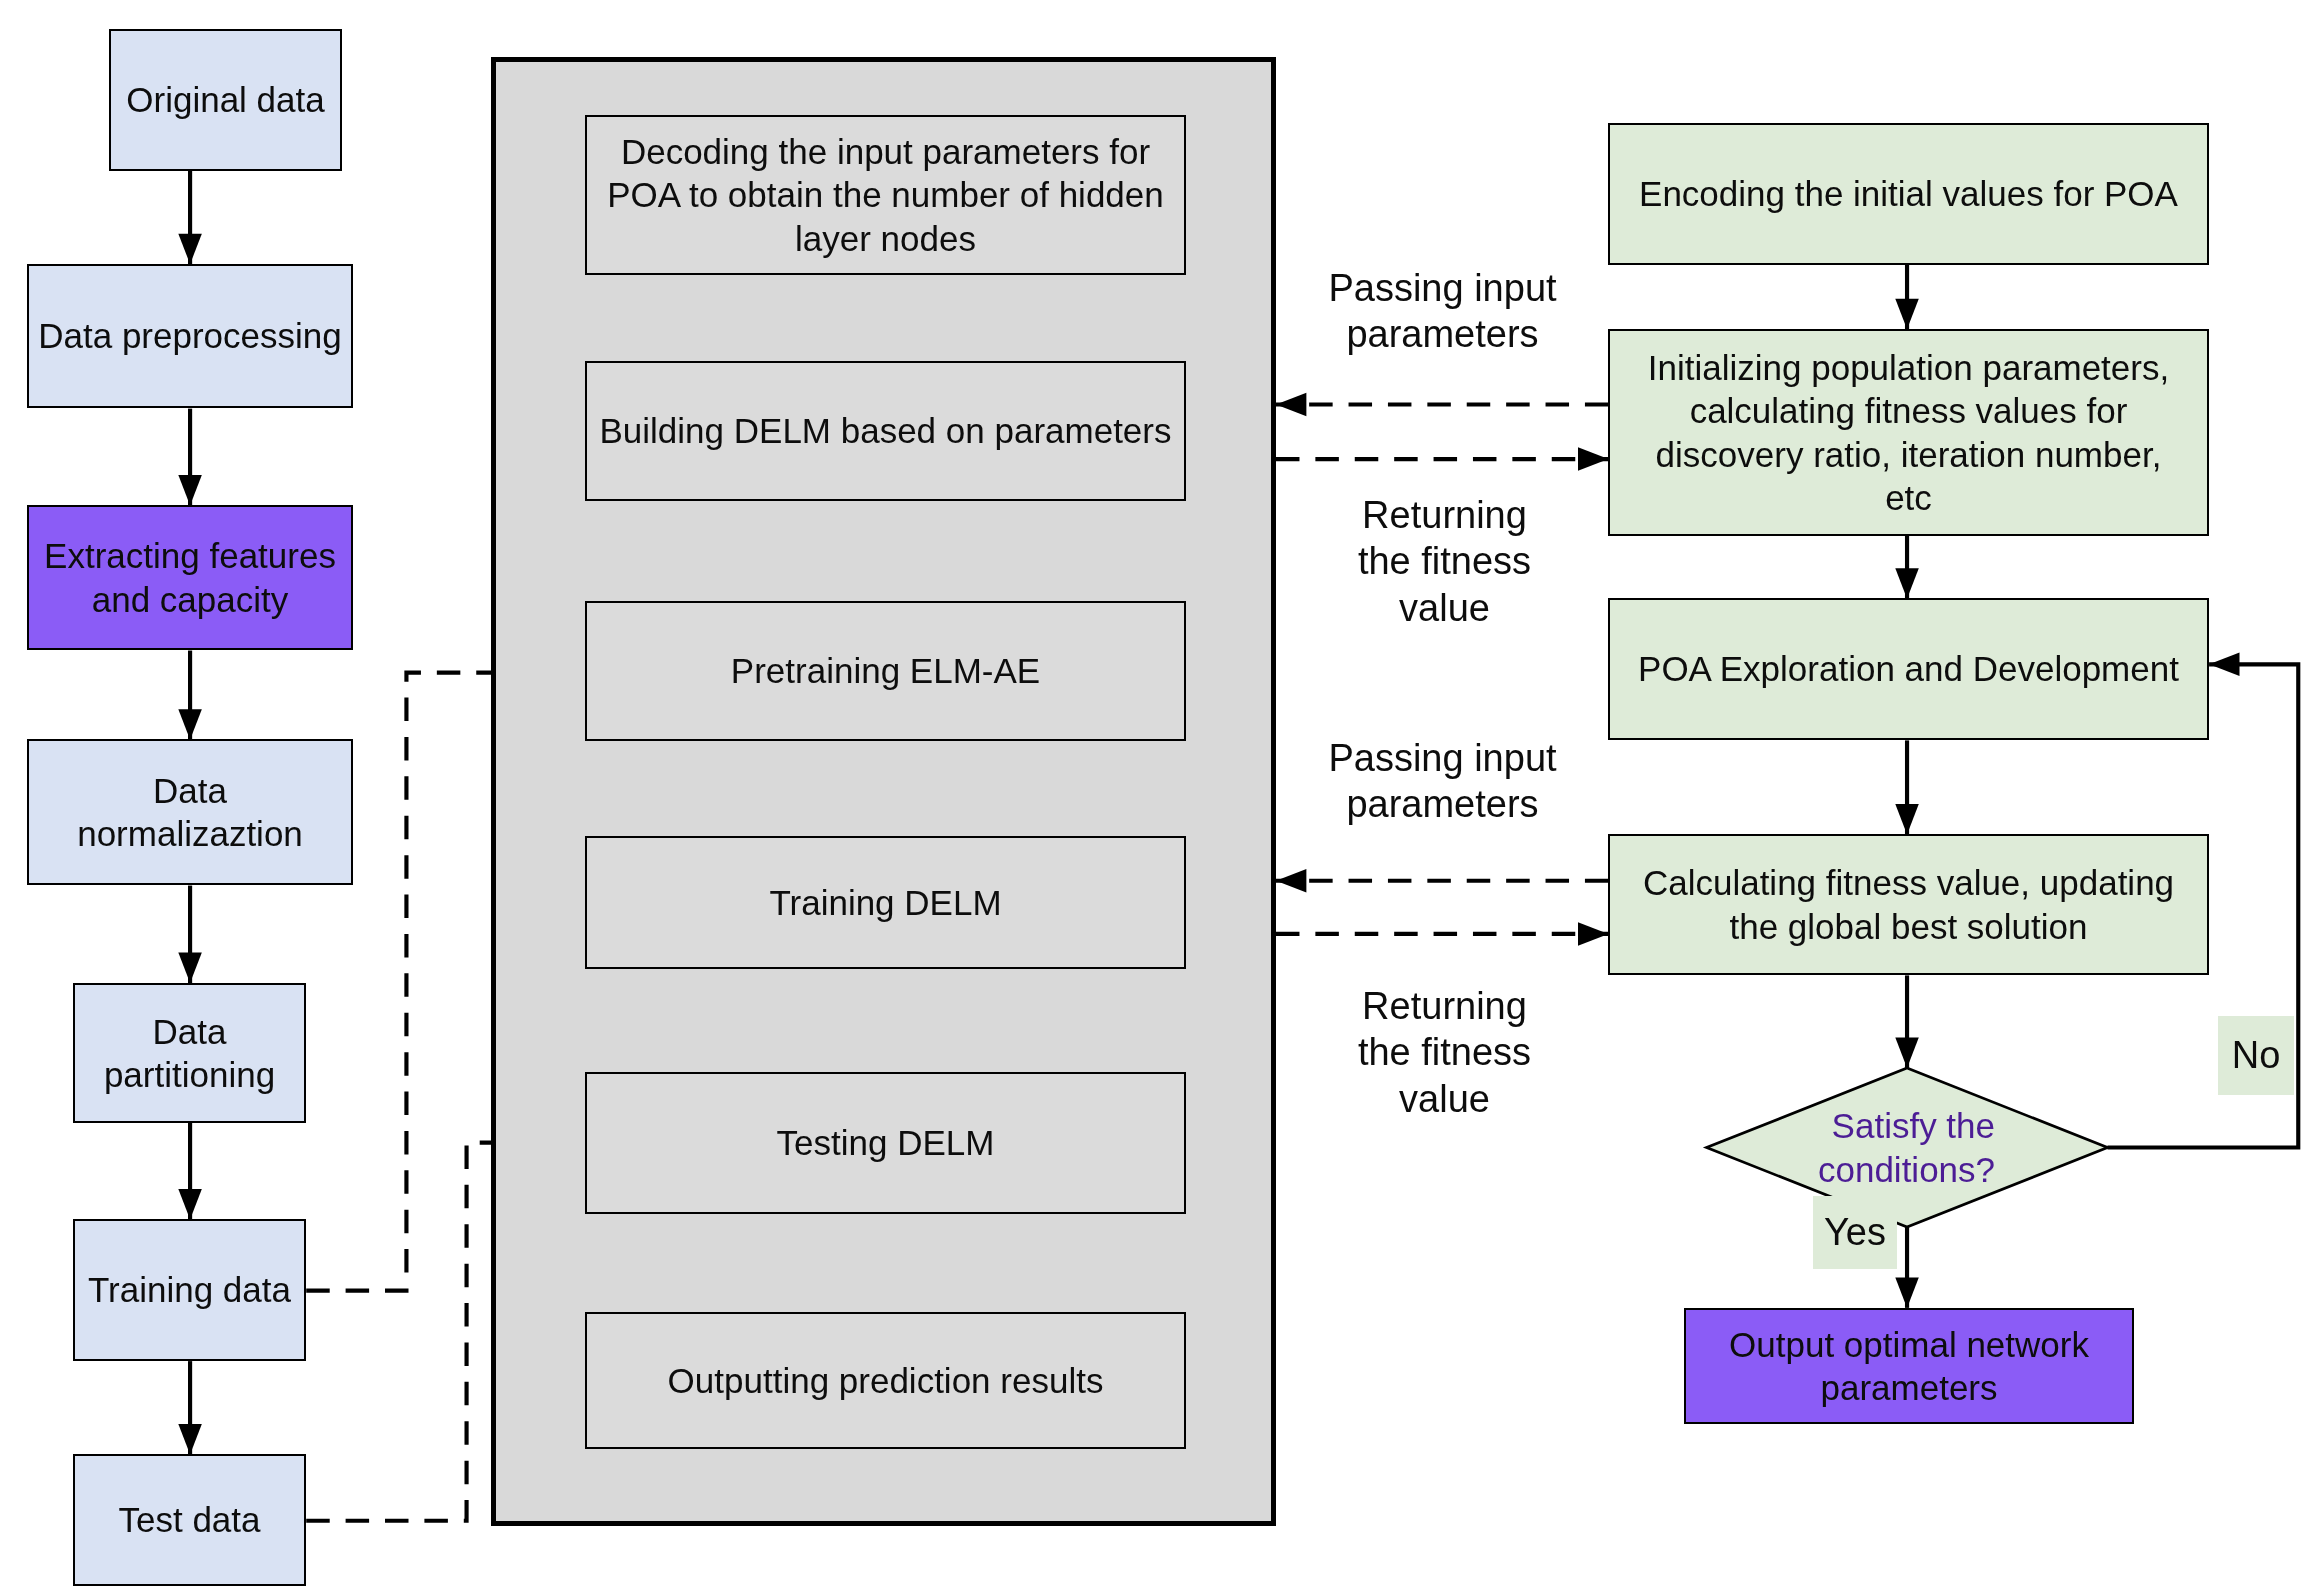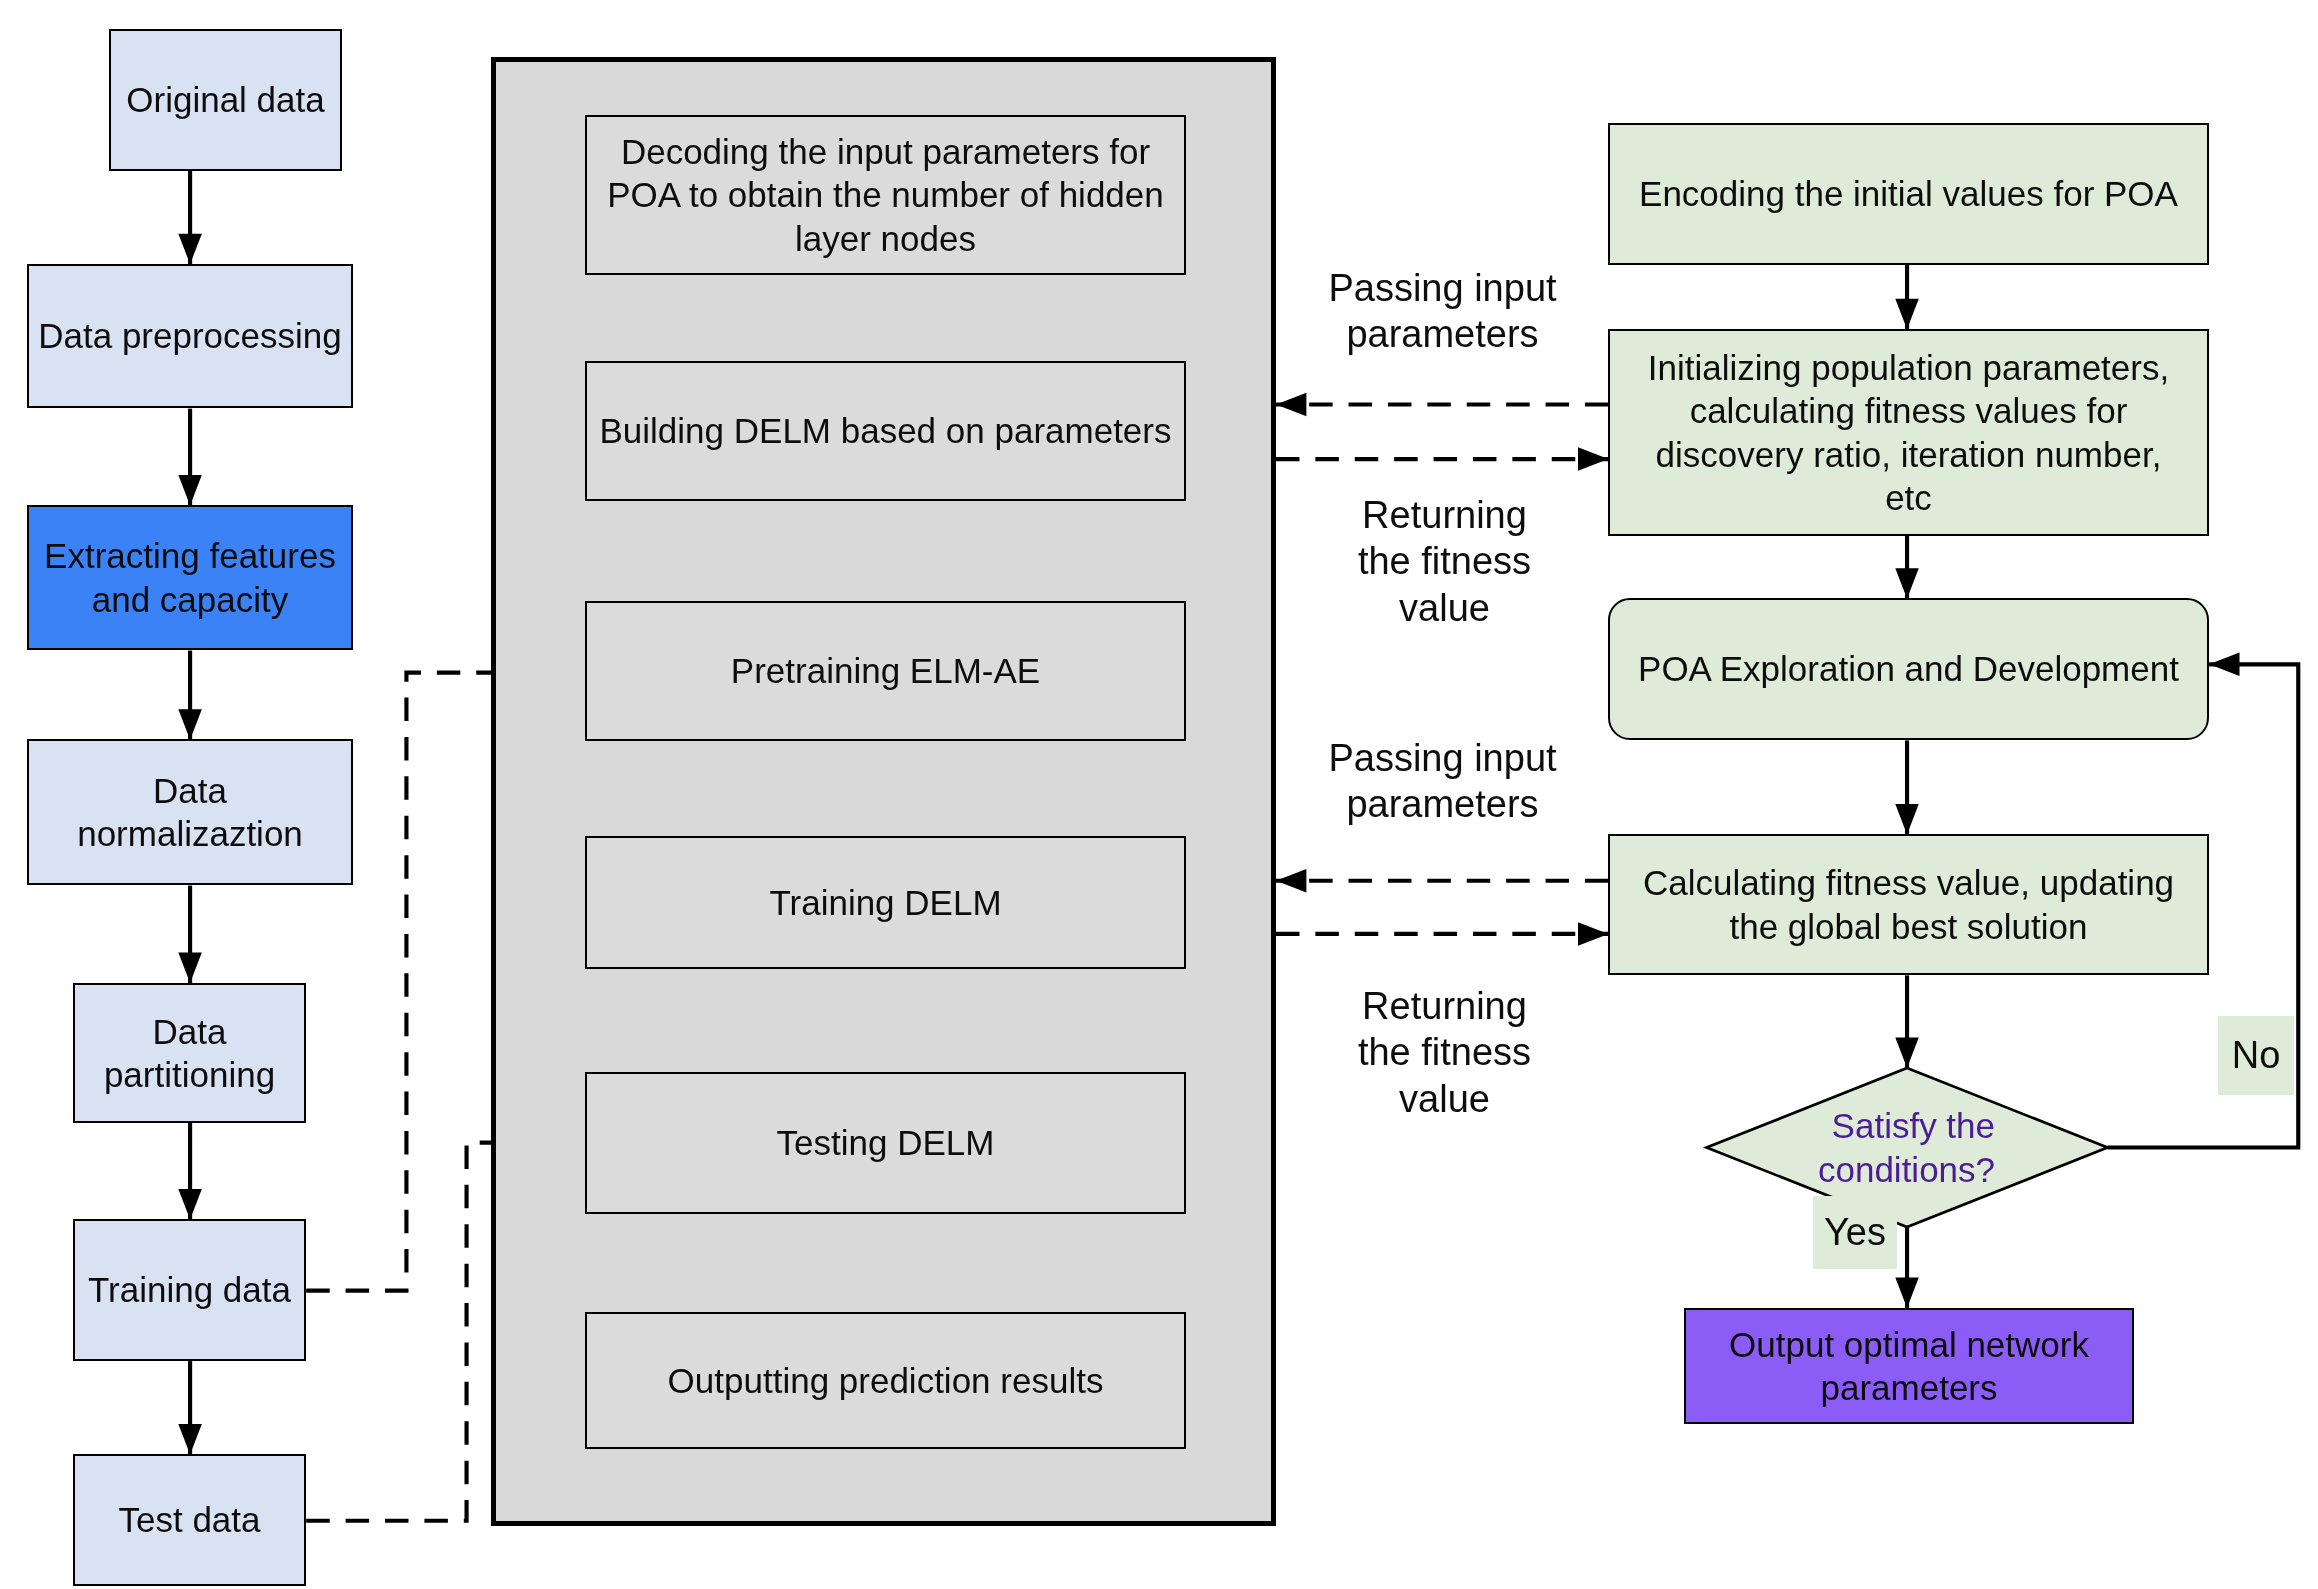--- a/index.html
+++ b/index.html
@@ -132,42 +132,42 @@
       <polyline points="2327,1274 1846,1274" class="link dashed"></polyline>
       <polygon points="1846,1274 1890,1257 1890,1291" class="arrowhead"></polygon>
       <polyline points="1846,1351 2327,1351" class="link dashed"></polyline>
       <polygon points="2327,1351 2283,1368 2283,1334" class="arrowhead"></polygon>
       <polygon points="2759,1545 3049,1660 2759,1775 2469,1660" class="diamond-shape" fill="#deebd8"></polygon>
     </svg>
   <div id="node-layer">
       <div class="node container-box" style="left: 491px; top: 57px; width: 785px; height: 1469px; background: rgb(217, 217, 217);"></div>
       <div class="node blue" style="left: 73px; top: 29px; width: 233px; height: 142px; background: rgb(217, 226, 243); margin-left: 36px;">Original data</div>
       <div class="node blue" style="left: 27px; top: 264px; width: 326px; height: 144px; background: rgb(217, 226, 243);">Data preprocessing</div>
-      <div class="node blue" style="left: 27px; top: 505px; width: 326px; height: 145px; background: #3b82f6;">Extracting features
+      <div class="node blue" style="left: 27px; top: 505px; width: 326px; height: 145px; background: #8b5cf6;">Extracting features
 and capacity</div>
       <div class="node blue" style="left: 27px; top: 739px; width: 326px; height: 146px; background: rgb(217, 226, 243);">Data
 normalizaztion</div>
       <div class="node blue" style="left: 73px; top: 983px; width: 233px; height: 140px; background: rgb(217, 226, 243);">Data
 partitioning</div>
       <div class="node blue" style="left: 73px; top: 1219px; width: 233px; height: 142px; background: rgb(217, 226, 243);">Training data</div>
       <div class="node blue" style="left: 73px; top: 1454px; width: 233px; height: 132px; background: rgb(217, 226, 243);">Test data</div>
       <div class="node gray" style="left: 585px; top: 115px; width: 601px; height: 160px; background: rgb(219, 219, 219);">Decoding the input parameters for
 POA to obtain the number of hidden
 layer nodes</div>
       <div class="node gray" style="left: 585px; top: 361px; width: 601px; height: 140px; background: rgb(219, 219, 219);">Building DELM based on parameters</div>
       <div class="node gray" style="left: 585px; top: 601px; width: 601px; height: 140px; background: rgb(219, 219, 219);">Pretraining ELM-AE</div>
       <div class="node gray" style="left: 585px; top: 1072px; width: 601px; height: 142px; background: rgb(219, 219, 219);">Testing DELM</div>
       <div class="node gray" style="left: 585px; top: 836px; width: 601px; height: 133px; background: rgb(219, 219, 219);">Training DELM</div>
       <div class="node gray" style="left: 585px; top: 1312px; width: 601px; height: 137px; background: rgb(219, 219, 219);">Outputting prediction results</div>
       <div class="node green" style="left: 1608px; top: 123px; width: 601px; height: 142px; background: rgb(222, 235, 216);">Encoding the initial values for POA</div>
       <div class="node green" style="left: 1608px; top: 329px; width: 601px; height: 207px; background: rgb(222, 235, 216);">Initializing population parameters,
 calculating fitness values for
 discovery ratio, iteration number,
 etc</div>
-      <div class="node green" style="left: 1608px; top: 598px; width: 601px; height: 142px; background: rgb(222, 235, 216); border-radius: 22px;">POA Exploration and Development</div>
+      <div class="node green" style="left: 1608px; top: 598px; width: 601px; height: 142px; background: rgb(222, 235, 216);">POA Exploration and Development</div>
       <div class="node green" style="left: 1608px; top: 834px; width: 601px; height: 141px; background: rgb(222, 235, 216);">Calculating fitness value, updating
 the global best solution</div>
       <div class="node green" style="left: 1684px; top: 1308px; width: 450px; height: 116px; background: #8b5cf6;">Output optimal network
 parameters</div>
       <div class="diamond-label" style="left: 1706px; top: 1068px; width: 401px; height: 159px;">Satisfy the
 conditions?</div>
       <div class="badge" style="left: 1813px; top: 1196px; width: 84px; height: 73px; background: rgb(222, 235, 216);">Yes</div>
       <div class="badge" style="left: 2218px; top: 1016px; width: 76px; height: 79px; background: rgb(222, 235, 216);">No</div>
       <div class="flow-label" style="left: 1280px; top: 266px; width: 325px; height: 90px;">Passing input
 parameters</div>

